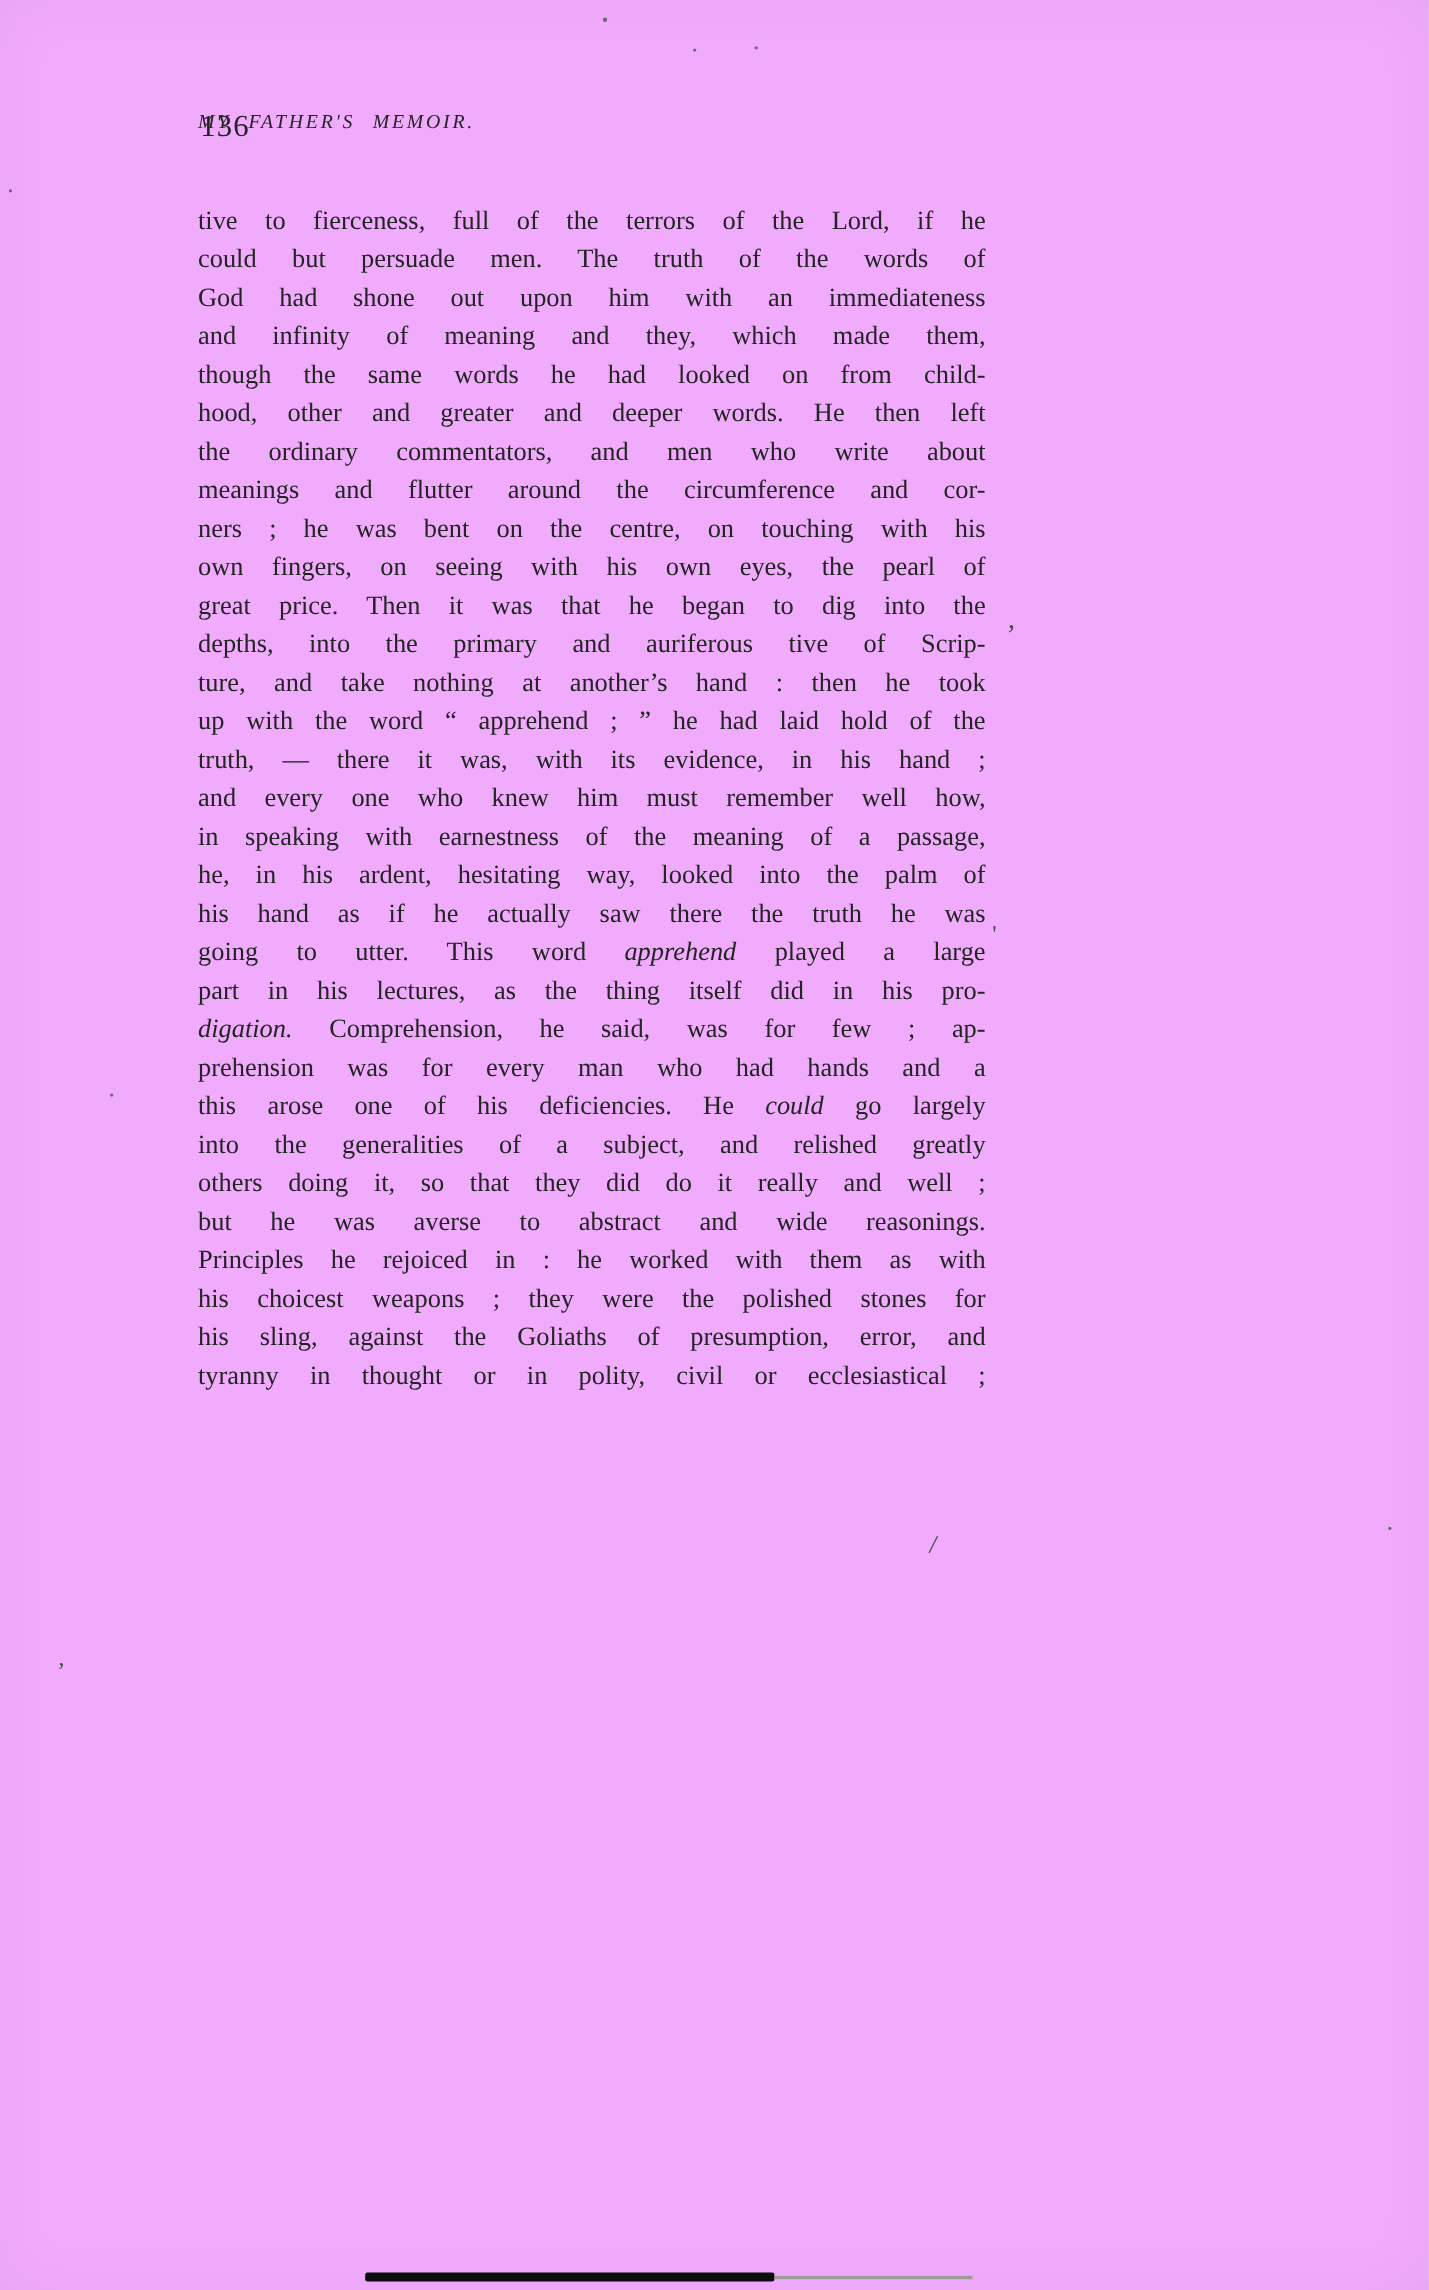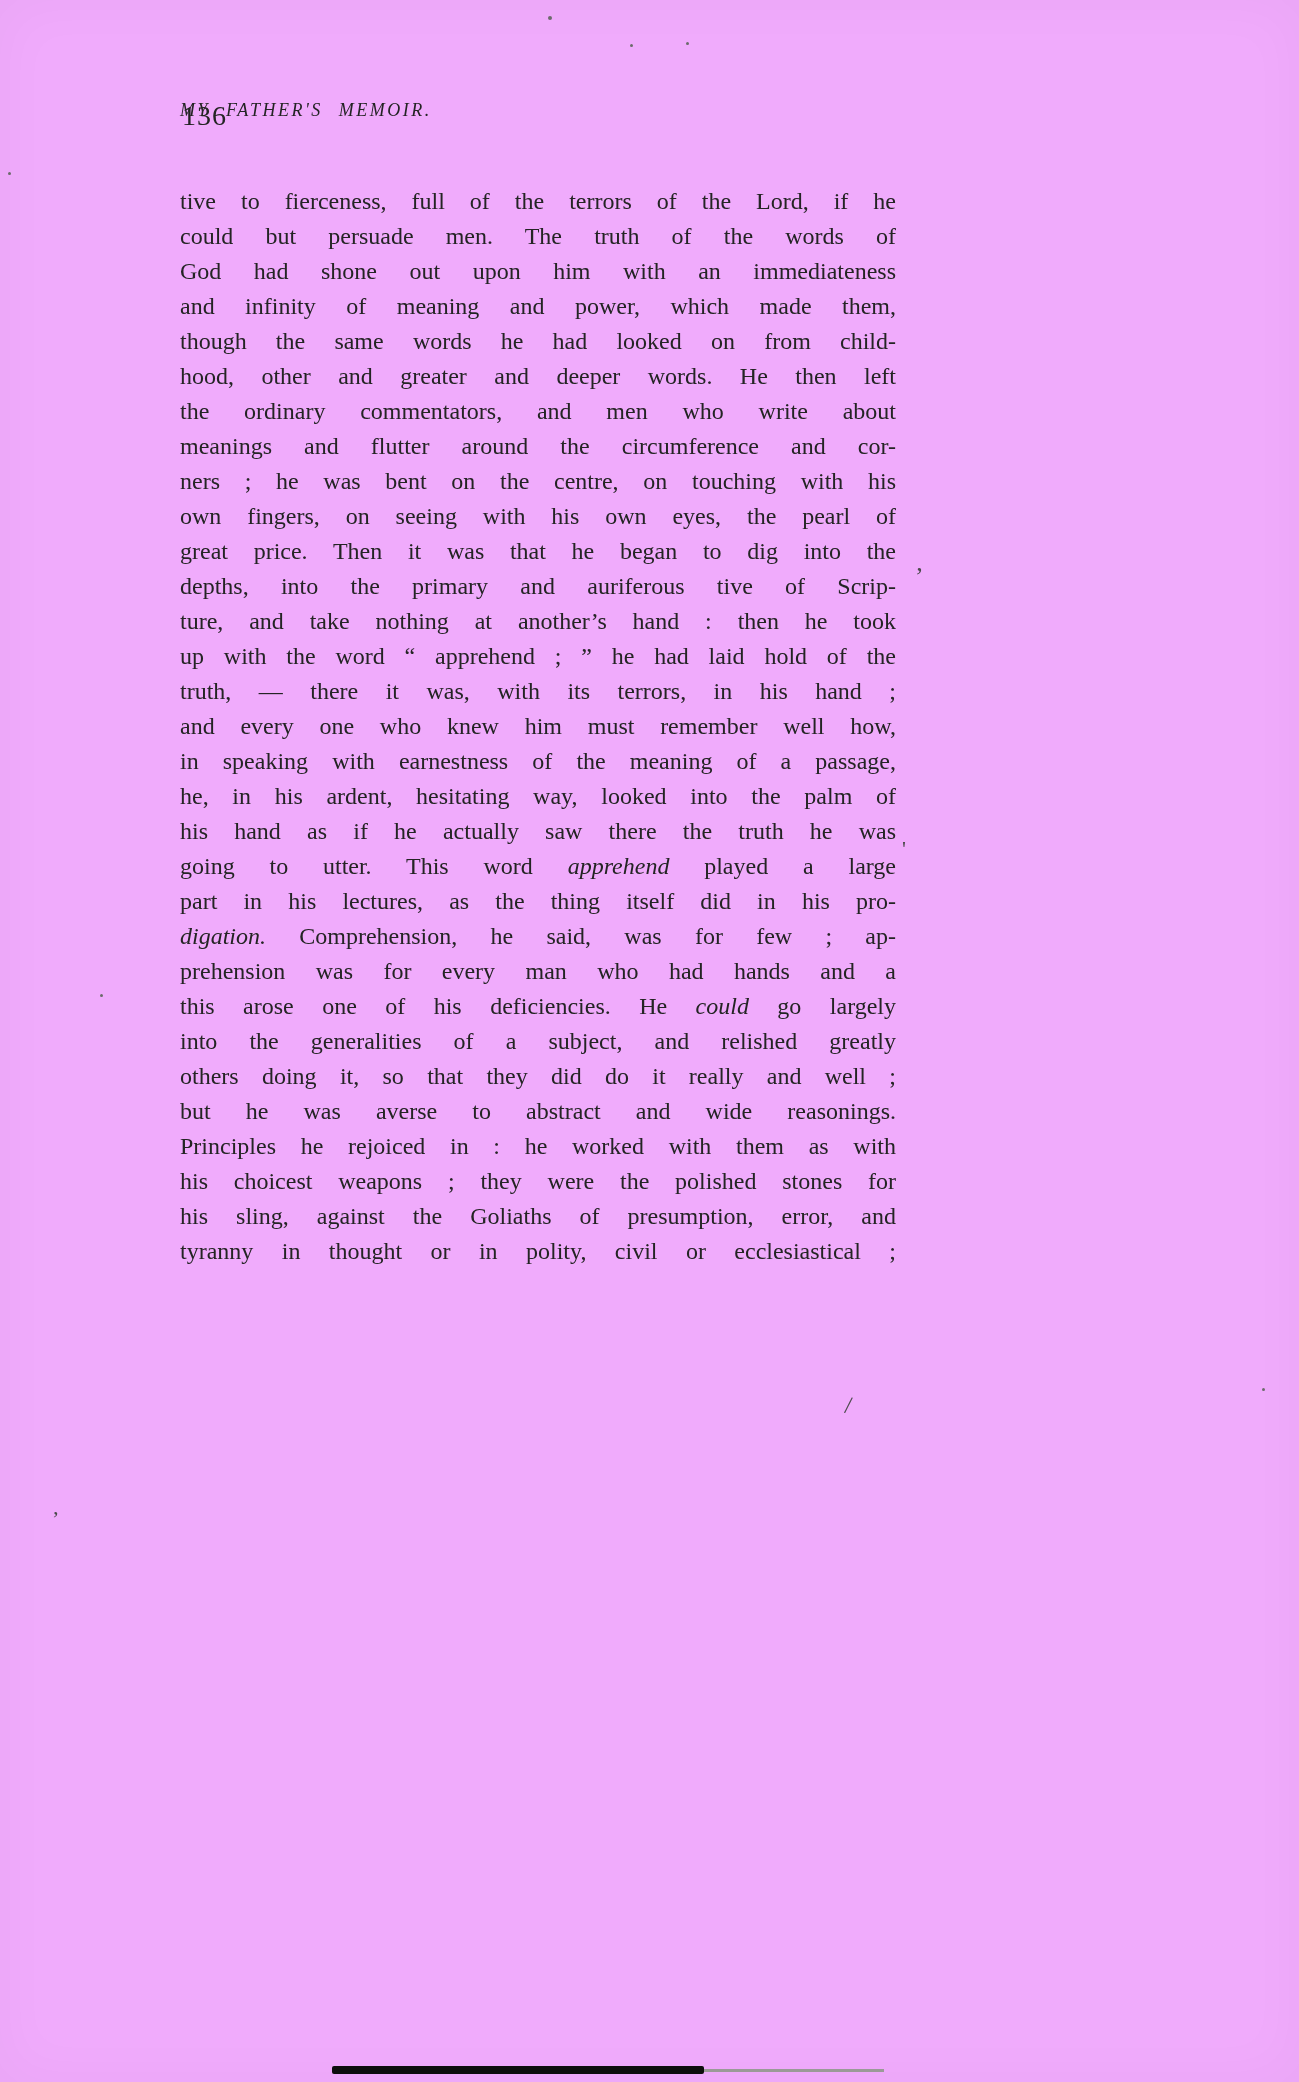--- a/index.html
+++ b/index.html
@@ -94,32 +94,32 @@
 
   <div class="textblock">
     <div class="headrow">
       <span class="pagenum">136</span>
       <span class="runhead">MY FATHER'S MEMOIR.</span>
     </div>
     <div class="bodytext">
         <div class="line"><span>tive to fierceness, full of the terrors of the Lord, if he</span></div>
         <div class="line"><span>could but persuade men. The truth of the words of</span></div>
         <div class="line"><span>God had shone out upon him with an immediateness</span></div>
-        <div class="line"><span>and infinity of meaning and power, which made them,</span></div>
+        <div class="line"><span>and infinity of meaning and they, which made them,</span></div>
         <div class="line"><span>though the same words he had looked on from child-</span></div>
         <div class="line"><span>hood, other and greater and deeper words. He then left</span></div>
         <div class="line"><span>the ordinary commentators, and men who write about</span></div>
         <div class="line"><span>meanings and flutter around the circumference and cor-</span></div>
         <div class="line"><span>ners ; he was bent on the centre, on touching with his</span></div>
         <div class="line"><span>own fingers, on seeing with his own eyes, the pearl of</span></div>
         <div class="line"><span>great price. Then it was that he began to dig into the</span></div>
         <div class="line"><span>depths, into the primary and auriferous tive of Scrip-</span></div>
         <div class="line"><span>ture, and take nothing at another’s hand : then he took</span></div>
         <div class="line"><span>up with the word “ apprehend ; ” he had laid hold of the</span></div>
-        <div class="line"><span>truth, — there it was, with its terrors, in his hand ;</span></div>
+        <div class="line"><span>truth, — there it was, with its evidence, in his hand ;</span></div>
         <div class="line"><span>and every one who knew him must remember well how,</span></div>
         <div class="line"><span>in speaking with earnestness of the meaning of a passage,</span></div>
         <div class="line"><span>he, in his ardent, hesitating way, looked into the palm of</span></div>
         <div class="line"><span>his hand as if he actually saw there the truth he was</span></div>
         <div class="line"><span>going to utter. This word </span><span class="it">apprehend</span><span> played a large</span></div>
         <div class="line"><span>part in his lectures, as the thing itself did in his pro-</span></div>
         <div class="line"><span class="it">digation.</span><span> Comprehension, he said, was for few ; ap-</span></div>
         <div class="line"><span>prehension was for every man who had hands and a</span></div>
         <div class="line"><span>this arose one of his deficiencies. He </span><span class="it">could</span><span> go largely</span></div>
         <div class="line"><span>into the generalities of a subject, and relished greatly</span></div>

